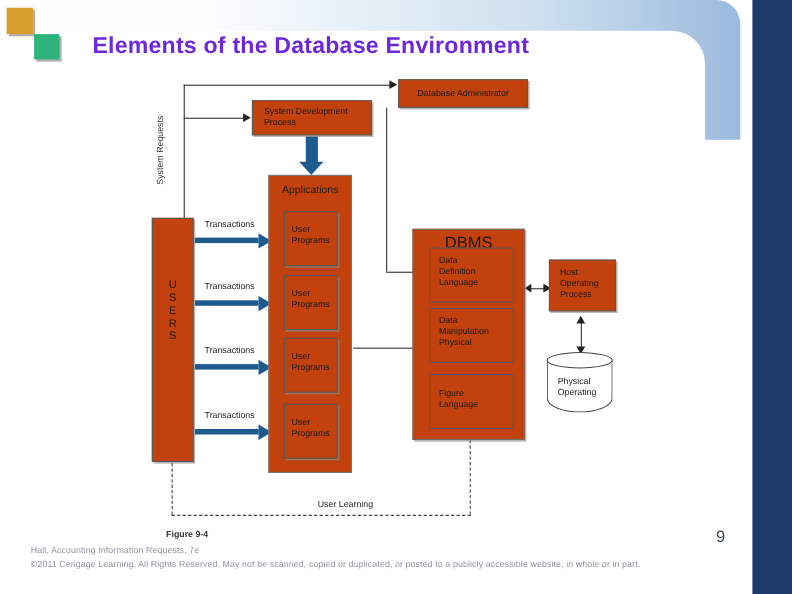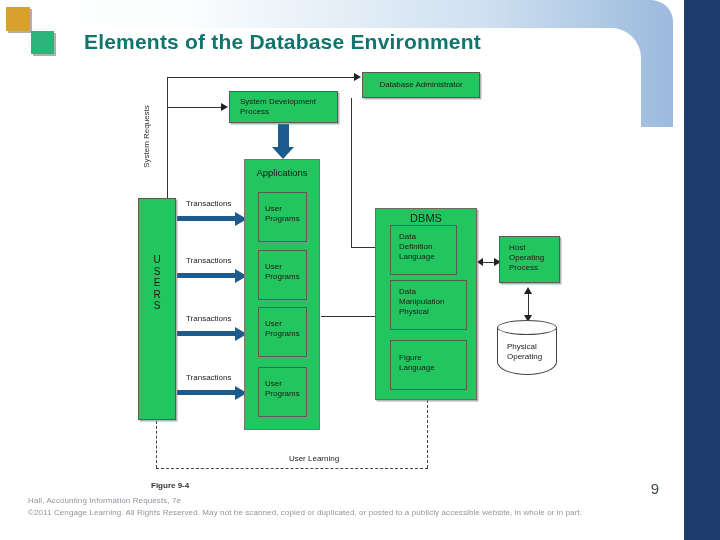--- a/index.html
+++ b/index.html
@@ -16,24 +16,24 @@
   }
   .panel {
     position:absolute; left:0; top:28px; width:641px; height:512px;
     background:#ffffff; border-top-right-radius:30px;
   }
   .navybar { position:absolute; left:684px; top:0; width:36px; height:540px; background:#1e3c6b; }
   .sq-gold { position:absolute; left:6px; top:7px; width:24px; height:24px; background:#d7a02f; box-shadow:2px 2px 0 rgba(110,110,110,.55); }
   .sq-green{ position:absolute; left:31px; top:31px; width:23px; height:23px; background:#2db47b; box-shadow:2px 2px 0 rgba(110,110,110,.55); }
   .title {
     position:absolute; left:84px; top:30px; font-size:21px; font-weight:bold;
-    color:#0f766e; letter-spacing:.2px;
+    color:#6d28d9; letter-spacing:.2px;
   }
   
-  .box { position:absolute; background:#22c55e; border:1px solid #5a5a5a; font-size:8px; line-height:1.25; }
+  .box { position:absolute; background:#c2410c; border:1px solid #5a5a5a; font-size:8px; line-height:1.25; }
   .shadow { box-shadow:1.5px 1.5px 0 rgba(140,140,140,.65); }
   .hline { position:absolute; height:1px; background:#333; }
   .vline { position:absolute; width:1px; background:#333; }
   .dashv { position:absolute; width:0; border-left:1px dashed #444; }
   .dashh { position:absolute; height:0; border-top:1px dashed #444; }
   .ah-r { position:absolute; width:0; height:0; border-top:4px solid transparent; border-bottom:4px solid transparent; border-left:7px solid #222; }
   .ah-l { position:absolute; width:0; height:0; border-top:4px solid transparent; border-bottom:4px solid transparent; border-right:6px solid #222; }
   .ah-u { position:absolute; width:0; height:0; border-left:4px solid transparent; border-right:4px solid transparent; border-bottom:7px solid #222; }
   .ah-d { position:absolute; width:0; height:0; border-left:4px solid transparent; border-right:4px solid transparent; border-top:7px solid #222; }
   .t-shaft { position:absolute; left:177px; width:58px; height:5px; background:#1d5a8e; }
@@ -125,23 +125,23 @@
   <div style="text-align:center;margin-top:55px;font-size:10px;">
     <div>U</div>
     <div>S</div>
     <div>E</div>
     <div>R</div>
     <div>S</div>
   </div>
 </div>
 
 <div class="box shadow" style="left:375px;top:208px;width:102px;height:192px;border-color:#6a6a6a;">
-  <div style="text-align:center;margin-top:3px;font-size:11px;">DBMS</div>
+  <div style="text-align:center;margin-top:3px;font-size:15px;">DBMS</div>
 </div>
-<div class="box" style="left:390px;top:225px;width:67px;height:50px;padding:6px 0 0 8px;">
+<div class="box" style="left:390px;top:225px;width:77px;height:50px;padding:6px 0 0 8px;">
     <span style="display:block;width:48px;">Data Definition Language</span>
   </div>
 <div class="box" style="left:390px;top:280px;width:77px;height:50px;padding:6px 0 0 8px;">
     <span style="display:block;width:50px;">Data Manipulation Physical</span>
   </div>
 <div class="box" style="left:390px;top:340px;width:77px;height:50px;padding:12px 0 0 8px;">
     <span style="display:block;width:44px;">Figure Language</span>
   </div>
 
 <div class="box shadow" style="left:499px;top:236px;width:61px;height:47px;padding:6px 0 0 9px;">

